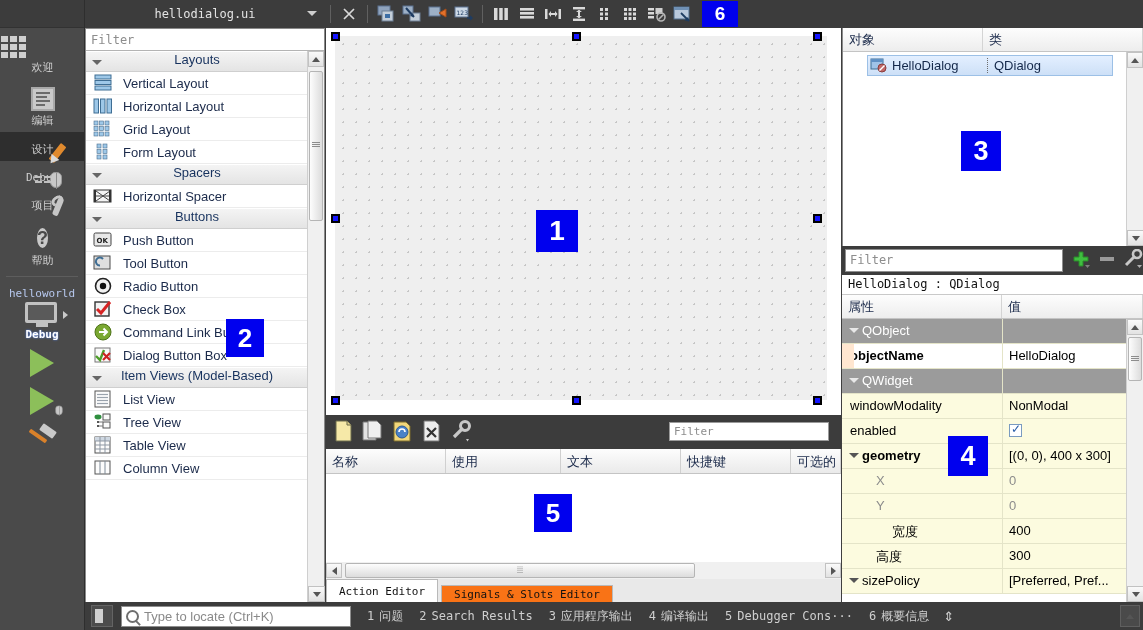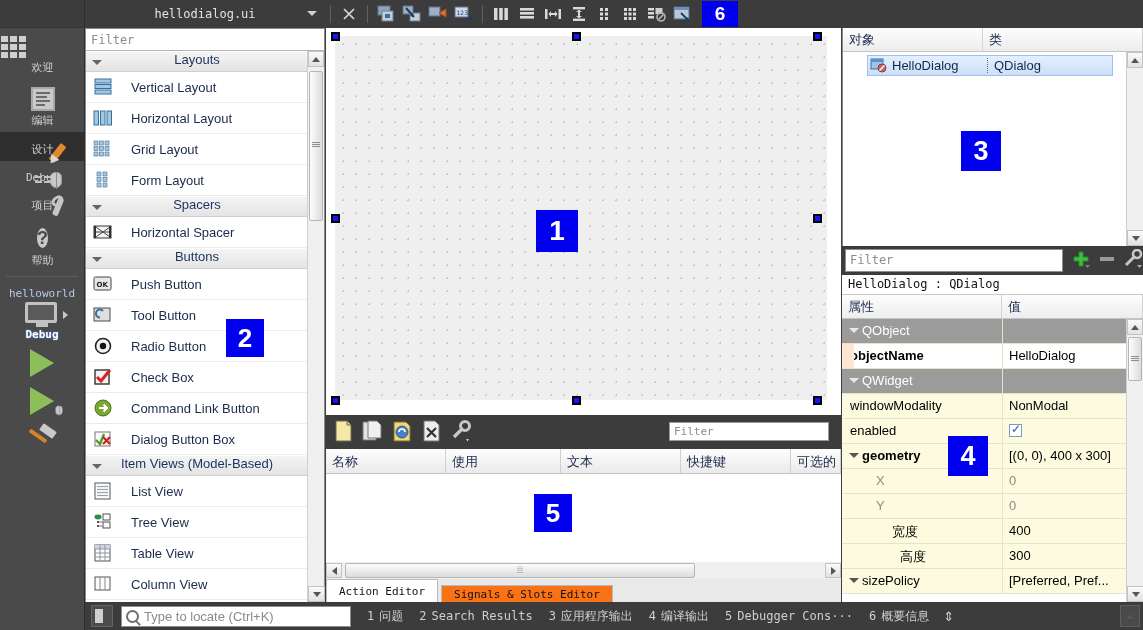--- a/index.html
+++ b/index.html
@@ -88,21 +88,21 @@
   .wb-filter{ height:22px; border-bottom:1px solid #b4b4b4; background:#fff;
      display:flex;align-items:center; padding-left:5px; color:#8d8d8d;
      font-family:"DejaVu Sans Mono", monospace; font-size:12px;}
   .wb-list{ position:absolute; top:22px; left:0; width:222px; height:551px; overflow:hidden;
      background:#fff;}
   .wb-cat{ height:21px; background:linear-gradient(#f4f4f4,#e4e4e4); border-bottom:1px solid #cfcfcf;
      border-top:1px solid #fff; display:flex;justify-content:center;
      font-size:13px; color:#17325e; font-family:"Liberation Sans", sans-serif; position:relative;}
   .wb-cat .tri{ position:absolute; left:6px; top:8px; width:0;height:0;
      border-left:5px solid transparent;border-right:5px solid transparent;border-top:5px solid #666;}
-  .wb-item{ height:31px; display:flex; align-items:center; padding-left:6px; gap:17px;
+  .wb-item{ height:23px; display:flex; align-items:center; padding-left:6px; gap:9px;
      font-size:13px; color:#1b2a4a; border-bottom:1px solid #ececec; cursor:pointer;}
   .wb-icn{ width:22px;height:22px; flex:0 0 22px; display:flex;align-items:center;justify-content:center;}
 
   .wb-scroll{ position:absolute; right:0; top:22px; width:17px; height:551px;
      background:#f0f0f0; border-left:1px solid #cfcfcf;}
   .sc-up,.sc-dn{ height:16px; background:linear-gradient(#fafafa,#e2e2e2);
      border:1px solid #c2c2c2; display:flex;align-items:center;justify-content:center;}
   .sc-thumb{ position:absolute; left:1px; width:14px; background:linear-gradient(90deg,#fdfdfd,#dcdcdc);
      border:1px solid #b5b5b5; border-radius:2px;}
   .arrw-up{width:0;height:0;border-left:4px solid transparent;border-right:4px solid transparent;border-bottom:5px solid #555;}
@@ -851,21 +851,21 @@
         <div class="k">Y</div>
         <div class="v">0</div>
       </div>
 
       <div class="pe-row pe-yellow">
         <div class="k" style="padding-left:50px">宽度</div>
         <div class="v">400</div>
       </div>
 
       <div class="pe-row pe-yellow">
-        <div class="k" style="padding-left:58px">高度</div>
+        <div class="k" style="padding-left:34px">高度</div>
         <div class="v">300</div>
       </div>
 
       <div class="pe-row pe-yellow pe-nest2">
         <div class="k"><span class="tri"></span><span>sizePolicy</span></div>
         <div class="v">[Preferred, Pref...</div>
       </div>
 
       <div class="marker" style="position:absolute;left:106px;top:117px;width:40px;height:40px;line-height:40px;font-size:27px;">4</div>
     </div>

